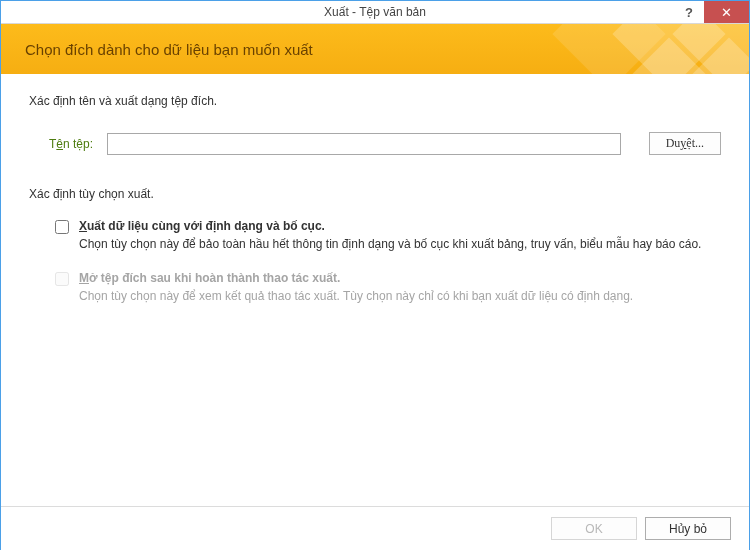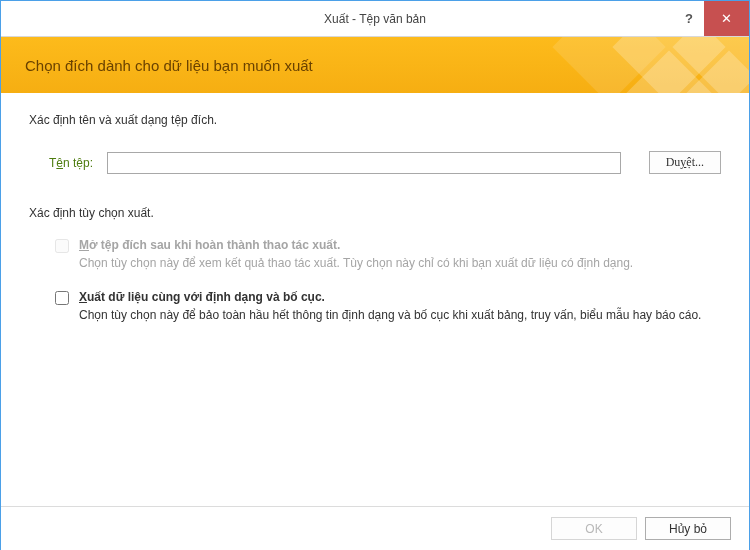--- a/index.html
+++ b/index.html
@@ -6,21 +6,21 @@
   body {
     font-family: "Segoe UI", Tahoma, sans-serif;
     font-size: 12px;
     background: #fff;
     width: 750px;
     height: 550px;
     overflow: hidden;
     border: 1px solid #4ba0e8;
   }
   .titlebar {
-    height: 36px;
+    height: 23px;
     background: #ffffff;
     border-bottom: 1px solid #d8d8d8;
     display: flex;
     align-items: center;
     position: relative;
   }
   .titlebar-title {
     flex: 1;
     text-align: center;
     color: #444;
@@ -44,21 +44,21 @@
   }
   .titlebar-btn.help { width: 30px; font-weight: bold; }
   .titlebar-btn.close {
     background: #c75050;
     color: #fff;
     width: 45px;
     font-family: Arial, sans-serif;
     font-size: 13px;
   }
   .banner {
-    height: 56px;
+    height: 50px;
     background: linear-gradient(to bottom, #fdbb1b 0%, #f6ae12 100%);
     display: flex;
     align-items: center;
     padding-left: 24px;
     position: relative;
     overflow: hidden;
   }
   .banner-title {
     color: #6a4200;
     font-size: 15px;
@@ -216,41 +216,41 @@
     </div>
     <input type="text" class="filename-input" value="" style="">
     <button class="browse-btn">
       <span>Du</span><u>y</u><span>ệt...</span>
     </button>
   </div>
 
   <div class="section-label">Xác định tùy chọn xuất.</div>
 
   <div class="options">
+
+    <div class="option">
+      <input type="checkbox" style="">
+      <div class="option-body">
+        <div class="option-title">
+          <u>X</u><span>uất dữ liệu cùng với định dạng và bố cục.</span>
+        </div>
+        <div class="option-desc">Chọn tùy chọn này để bảo toàn hầu hết thông tin định dạng và bố cục khi xuất bảng, truy vấn, biểu mẫu hay báo cáo.</div>
+      </div>
+    </div>
 
     <div class="option disabled">
       <input type="checkbox" disabled="" style="">
       <div class="option-body">
         <div class="option-title">
           <u>M</u><span>ở tệp đích sau khi hoàn thành thao tác xuất.</span>
         </div>
         <div class="option-desc">Chọn tùy chọn này để xem kết quả thao tác xuất. Tùy chọn này chỉ có khi bạn xuất dữ liệu có định dạng.</div>
       </div>
     </div>
 
-    <div class="option">
-      <input type="checkbox" style="">
-      <div class="option-body">
-        <div class="option-title">
-          <u>X</u><span>uất dữ liệu cùng với định dạng và bố cục.</span>
-        </div>
-        <div class="option-desc">Chọn tùy chọn này để bảo toàn hầu hết thông tin định dạng và bố cục khi xuất bảng, truy vấn, biểu mẫu hay báo cáo.</div>
-      </div>
-    </div>
-
 
   </div>
 </div>
 
 <div class="footer">
   <button class="footer-btn disabled">OK</button>
   <button class="footer-btn">Hủy bỏ</button>
 </div>
 
 </body></html>

